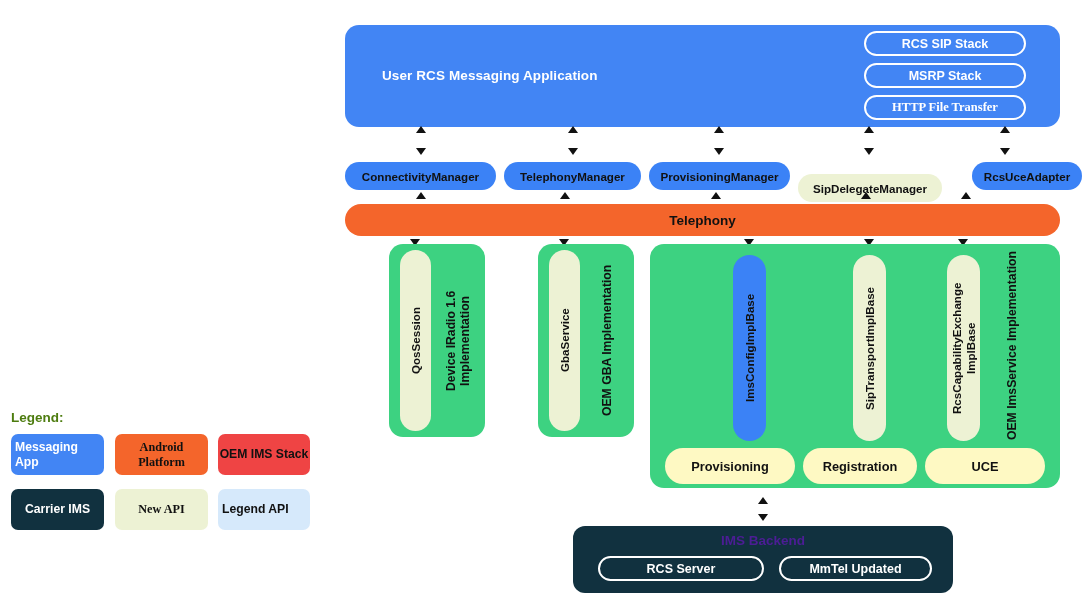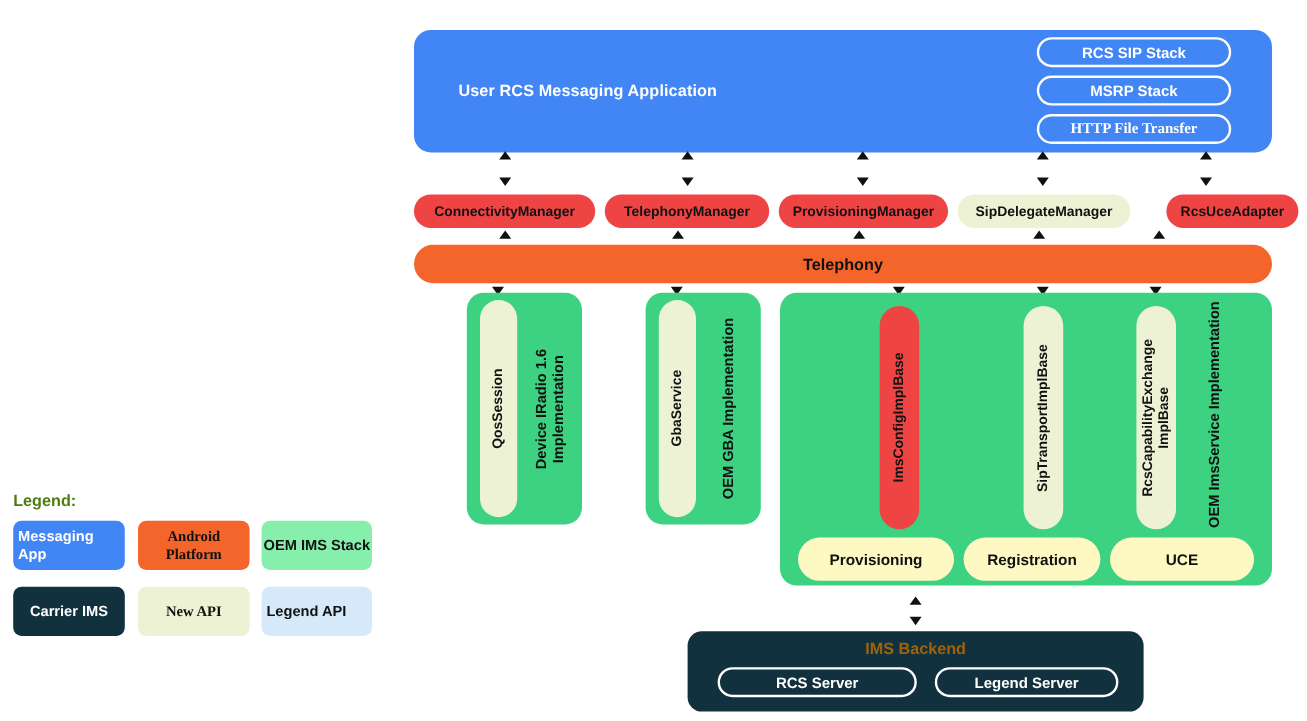--- a/index.html
+++ b/index.html
@@ -59,27 +59,27 @@
     top: 162px; height: 28px;
     border-radius: 14px;
     display: flex;
     align-items: center;
     justify-content: center;
     font-size: 11.6px;
     font-weight: bold;
     color: #111111;
     white-space: nowrap;
   }
-  .updated-api { background: #ef4444; }
+  .updated-api { background: #3b82f6; }
   .new-api     { background: #EDF2D4; }
 
   .m1 { left: 345px; width: 151px; }
   .m2 { left: 504px; width: 137px; }
   .m3 { left: 649px; width: 141px; }
-  .m4 { left: 798px; width: 144px; }
+  .m4 { left: 798px; width: 144px; margin-top: 12px; }
   .m5 { left: 972px; width: 110px; }
 
   
   .telephony {
     left: 345px; top: 204px;
     width: 715px; height: 32px;
     background: #F4652B;
     border-radius: 16px;
     display: flex;
     align-items: center;
@@ -156,21 +156,21 @@
   .ims-backend {
     left: 573px; top: 526px;
     width: 380px; height: 67px;
     background: #11313F;
     border-radius: 12px;
   }
   .ims-title {
     left: 573px; top: 533px;
     width: 380px;
     text-align: center;
-    color: #a16207;
+    color: #4c1d95;
     font-size: 13.5px;
     font-weight: bold;
   }
   .ims-pill {
     top: 556px; height: 25px;
     border: 2px solid #ffffff;
     border-radius: 13px;
     color: #ffffff;
     font-size: 12.5px;
     font-weight: bold;
@@ -275,25 +275,25 @@
   <div class="abs svc svc1">Provisioning</div>
   <div class="abs svc svc2">Registration</div>
   <div class="abs svc svc3">UCE</div>
 
   <div class="abs tri tri-up" style="left:758px; top:497px;"></div>
   <div class="abs tri tri-down" style="left:758px; top:514px;"></div>
 
   <div class="abs ims-backend"></div>
   <div class="abs ims-title">IMS Backend</div>
   <div class="abs ims-pill imsp1">RCS Server</div>
-  <div class="abs ims-pill imsp2">Legend Server</div>
+  <div class="abs ims-pill imsp2">MmTel Updated</div>
 
   <div class="abs legend-title">Legend:</div>
 
   <div class="abs lg lg-r1 lg-c1" style="background:#4285F4; color:#ffffff;">Messaging App</div>
   <div class="abs lg lg-r1 lg-c2 lg-center" style="background:#F4652B; color:#111111;">Android Platform</div>
-  <div class="abs lg lg-r1 lg-c3 lg-center" style="background:#86efac; color:#111111;">OEM IMS Stack</div>
+  <div class="abs lg lg-r1 lg-c3 lg-center" style="background:#ef4444; color:#111111;">OEM IMS Stack</div>
 
   <div class="abs lg lg-r2 lg-c1 lg-center" style="background:#11313F; color:#ffffff;">Carrier IMS</div>
   <div class="abs lg lg-r2 lg-c2 lg-center" style="background:#EDF2D4; color:#111111;">New API</div>
   <div class="abs lg lg-r2 lg-c3" style="background:#D6E9FB; color:#111111;">Legend API</div>
 
 </div>
 
 </body></html>

